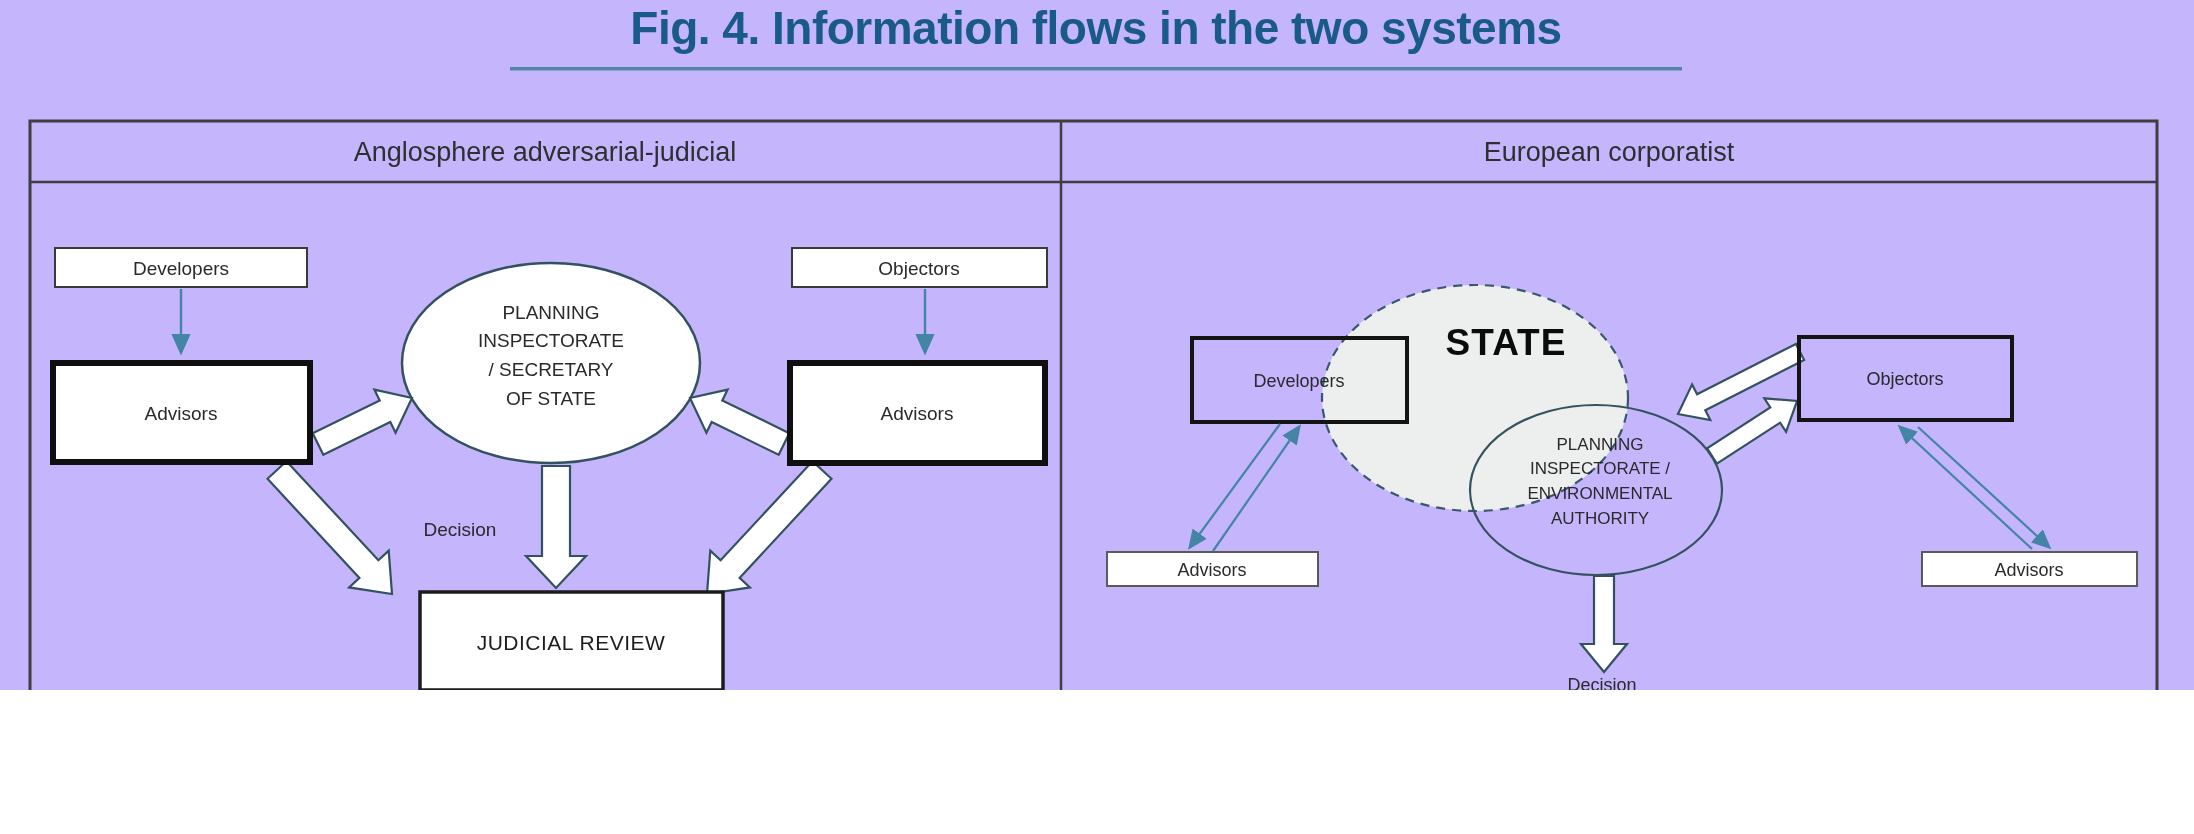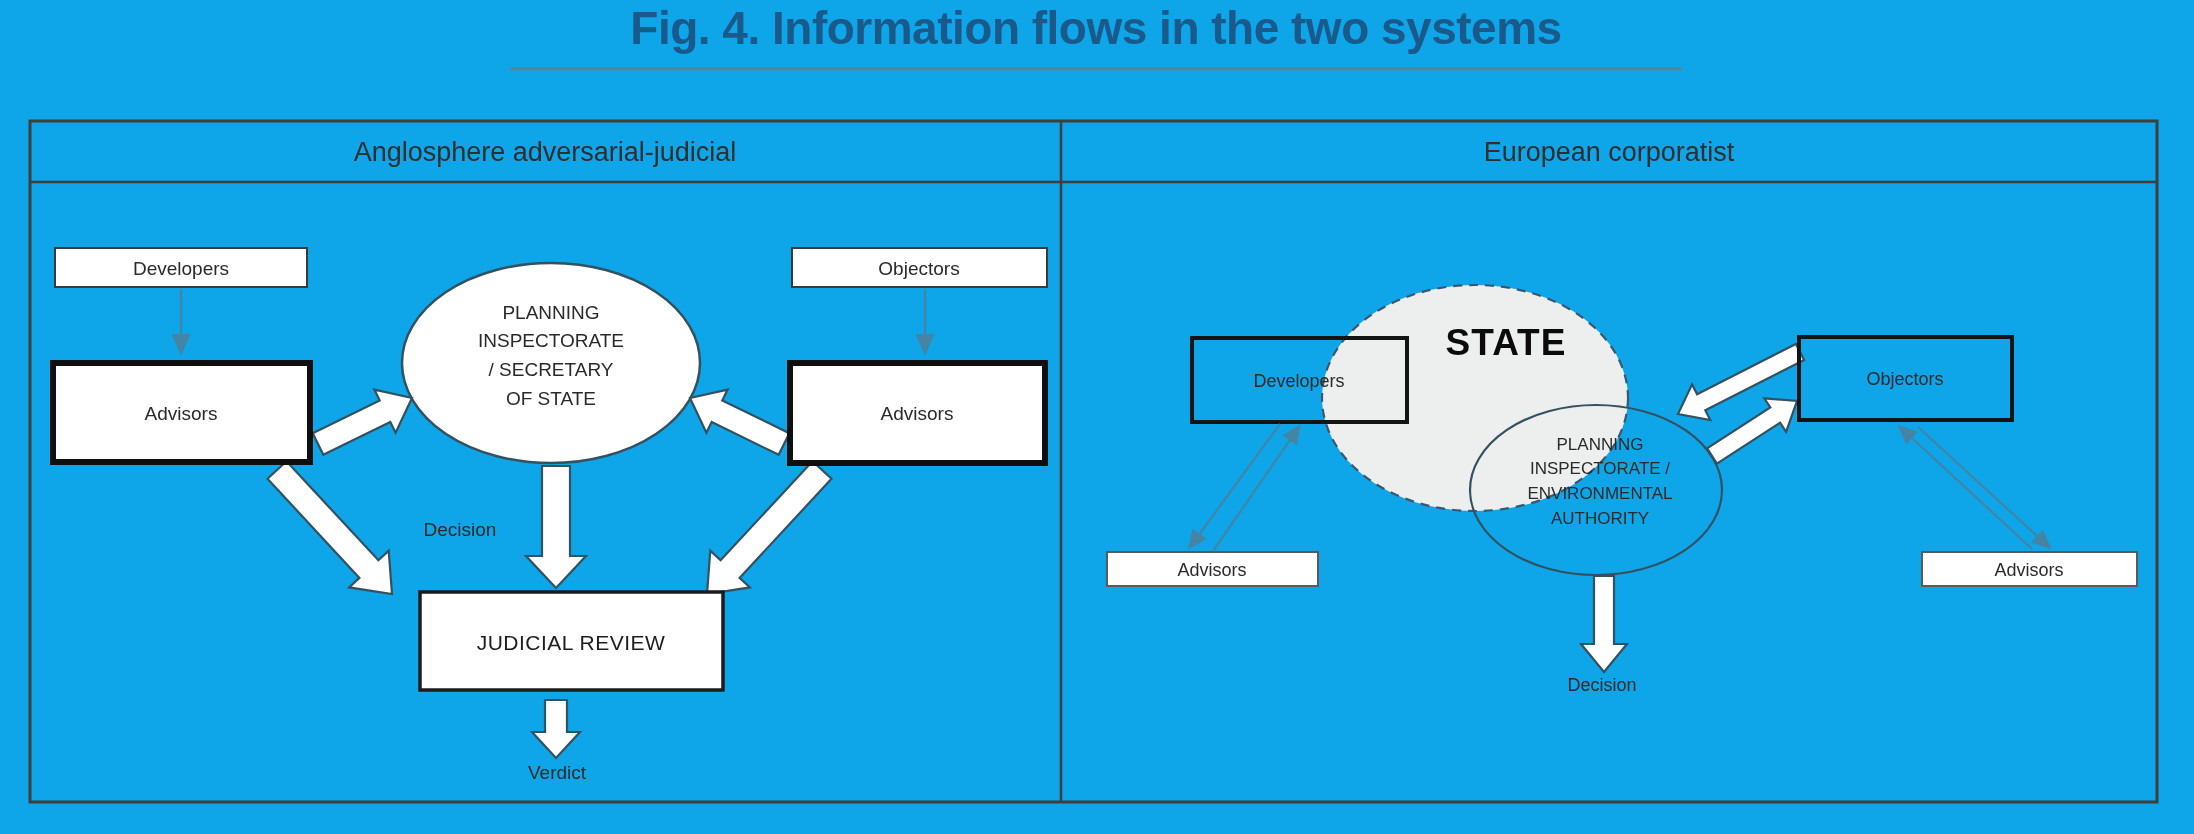--- a/index.html
+++ b/index.html
@@ -1,16 +1,16 @@
 <!DOCTYPE html>
 <html><head>
 <meta charset="utf-8">
 <style>
   html,body{margin:0;padding:0;background:#ffffff;}
-  .page{position:relative;width:2194px;height:834px;background:#0ea5e9;
+  .page{position:relative;width:2194px;height:690px;background:#c4b5fd;
         font-family:"Liberation Sans", sans-serif;}
   svg{display:block;}
   text{font-family:"Liberation Sans", sans-serif;}
   .fig-title{font-weight:bold;font-size:46px;letter-spacing:-0.5px;}
   .hdr{font-size:27px;fill:#2f2f2f;}
   .lbl{font-size:19px;fill:#2a2a2a;}
   .lbl-s{font-size:17px;fill:#2a2a2a;}
   .lbl-m{font-size:18px;fill:#2a2a2a;}
   .state{font-size:37px;font-weight:bold;fill:#0b0b0b;letter-spacing:1px;}
   .jr{font-size:21px;fill:#1d1d1d;letter-spacing:0.5px;}

